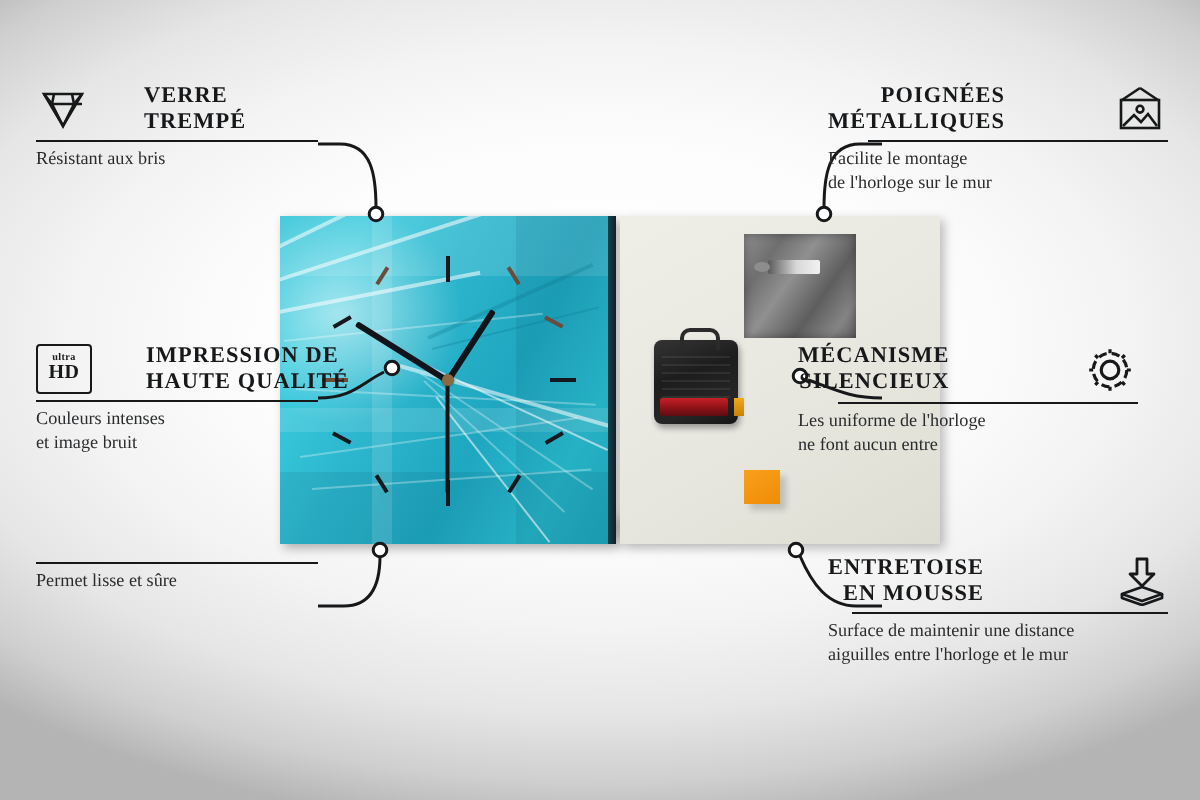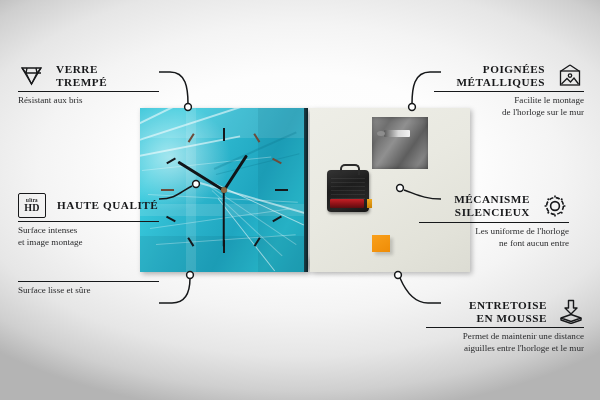--- a/index.html
+++ b/index.html
@@ -99,34 +99,34 @@
     background:repeating-linear-gradient(0deg,rgba(255,255,255,.07) 0 1px,rgba(0,0,0,0) 1px 4px);
   }
   #foam-spacer{
     position:absolute;left:62px;top:127px;width:18px;height:17px;
     background:linear-gradient(150deg,#f9a01b,#ef8c06);
     box-shadow:3px 3px 3px rgba(0,0,0,.16);
   }
 
   
   .callout{position:absolute;}
-  .callout .head{display:flex;align-items:center;gap:11px;margin-top:21px;}
+  .callout .head{display:flex;align-items:center;gap:27px;}
   .callout.left .head{justify-content:flex-start;}
-  .callout.right .head{justify-content:flex-end;}
+  .callout.right .head{justify-content:space-between;}
   .title{
     font-weight:700;font-size:11.2px;line-height:12.6px;
     letter-spacing:.55px;color:#17181a;text-transform:uppercase;
   }
   .callout.right .title{text-align:right;}
   .rule{height:1.3px;background:#16181a;margin:3px 0 3px 0;}
   .sub{
     font-size:9.1px;line-height:11.2px;color:#2a2b2d;
     font-family:"Liberation Serif",serif;
   }
-  .callout.right .sub{text-align:right;}
+  .callout.right .sub{text-align:left;}
   .ico{flex:0 0 auto;display:block;}
 
   
   #lines{position:absolute;inset:0;width:600px;height:400px;pointer-events:none;}
 
   
   #co-verre   {left:18px;  top:42px;  width:168px;}
   #co-impr    {left:18px;  top:172px; width:168px;}
   #co-bords   {left:18px;  top:278px; width:168px;}
   #co-poign   {left:414px; top:42px;  width:170px;}
@@ -252,31 +252,32 @@
     <div class="sub">Résistant aux bris</div>
   </div>
 
   <div class="callout left" id="co-impr">
     <div class="head">
       <div class="hd-box">
         <span class="hd-ultra">ultra</span>
         <span class="hd-hd">HD</span>
       </div>
       <div>
+        <div class="title">IMPRESSION DE</div>
         <div class="title">HAUTE QUALITÉ</div>
       </div>
     </div>
     <div class="rule"></div>
-    <div class="sub">Surface intenses</div>
-    <div class="sub">et image montage</div>
+    <div class="sub">Couleurs intenses</div>
+    <div class="sub">et image bruit</div>
   </div>
 
   <div class="callout left" id="co-bords">
     <div class="rule"></div>
-    <div class="sub">Surface lisse et sûre</div>
+    <div class="sub">Permet lisse et sûre</div>
   </div>
 
   <div class="callout right" id="co-poign">
     <div class="head">
       <div>
         <div class="title">POIGNÉES</div>
         <div class="title">MÉTALLIQUES</div>
       </div>
       <svg class="ico" width="28" height="24" viewBox="0 0 28 24">
         <g fill="none" stroke="#17181a" stroke-width="1.3">
@@ -320,17 +321,17 @@
       </div>
       <svg class="ico" width="26" height="25" viewBox="0 0 26 25">
         <g fill="none" stroke="#17181a" stroke-width="1.4" stroke-linejoin="round">
           <path d="M10.5,1.5 L15.5,1.5 L15.5,9 L19,9 L13,15 L7,9 L10.5,9 Z"></path>
           <path d="M13,15.5 L23,19 L13,22.5 L3,19 Z"></path>
           <path d="M3,19 L3,21 L13,24.5 L23,21 L23,19"></path>
         </g>
       </svg>
     </div>
     <div class="rule"></div>
-    <div class="sub">Permet de maintenir une distance</div>
+    <div class="sub">Surface de maintenir une distance</div>
     <div class="sub">aiguilles entre l'horloge et le mur</div>
   </div>
 
 </div>
 
 </body></html>

